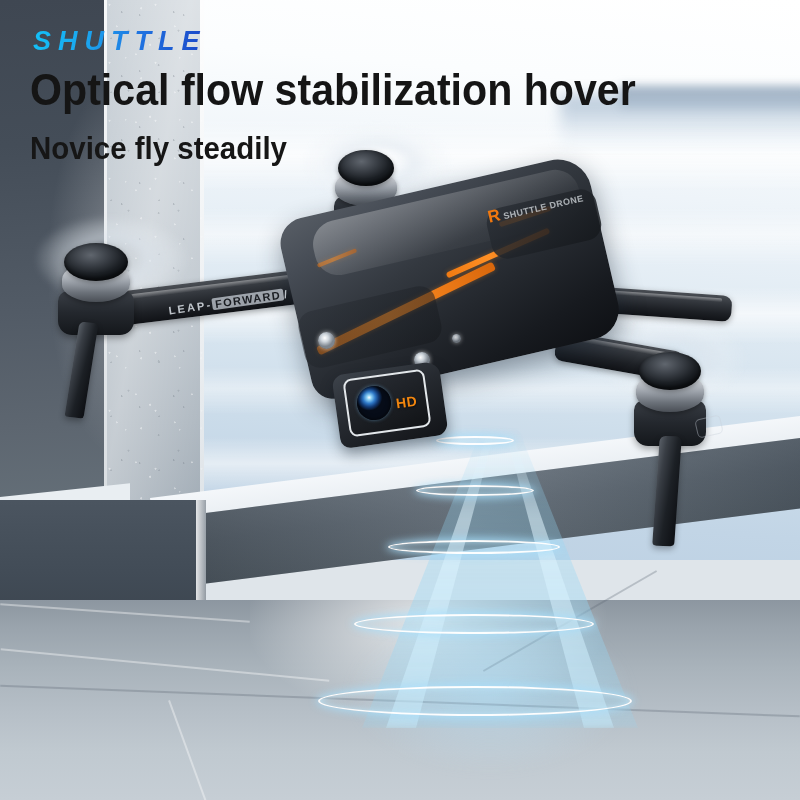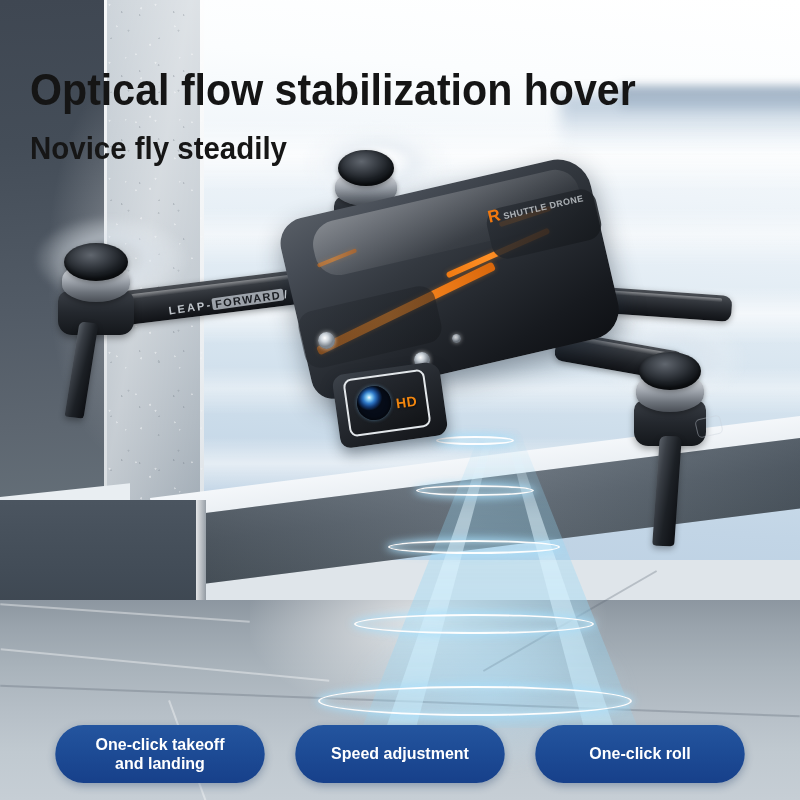--- a/index.html
+++ b/index.html
@@ -420,35 +420,18 @@
     <div class="arm-label">
       <span>LEAP-</span><span class="boxed">FORWARD</span><span>/</span>
     </div>
 
     <div class="cam-housing"></div>
     <div class="cam-plate"></div>
     <div class="cam-lens"></div>
     <div class="cam-hd">HD</div>
   </div>
 
+  <div class="logo">SHUTTLE</div>
   <div class="headline">Optical flow stabilization hover</div>
   <div class="subhead">Novice fly steadily</div>
 
-  <div class="pills">
-    <div class="pill pill-1">
-      <div>
-        <span>One-click takeoff</span>
-        <span>and landing</span>
-      </div>
-    </div>
-    <div class="pill pill-2">
-      <div>
-        <span>Speed adjustment</span>
-      </div>
-    </div>
-    <div class="pill pill-3">
-      <div>
-        <span>One-click roll</span>
-      </div>
-    </div>
-  </div>
 
 </div>
 
 </body></html>

